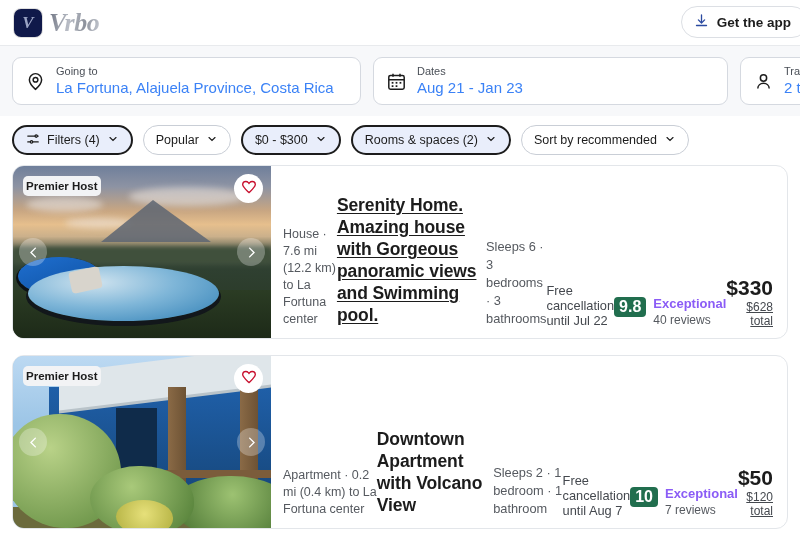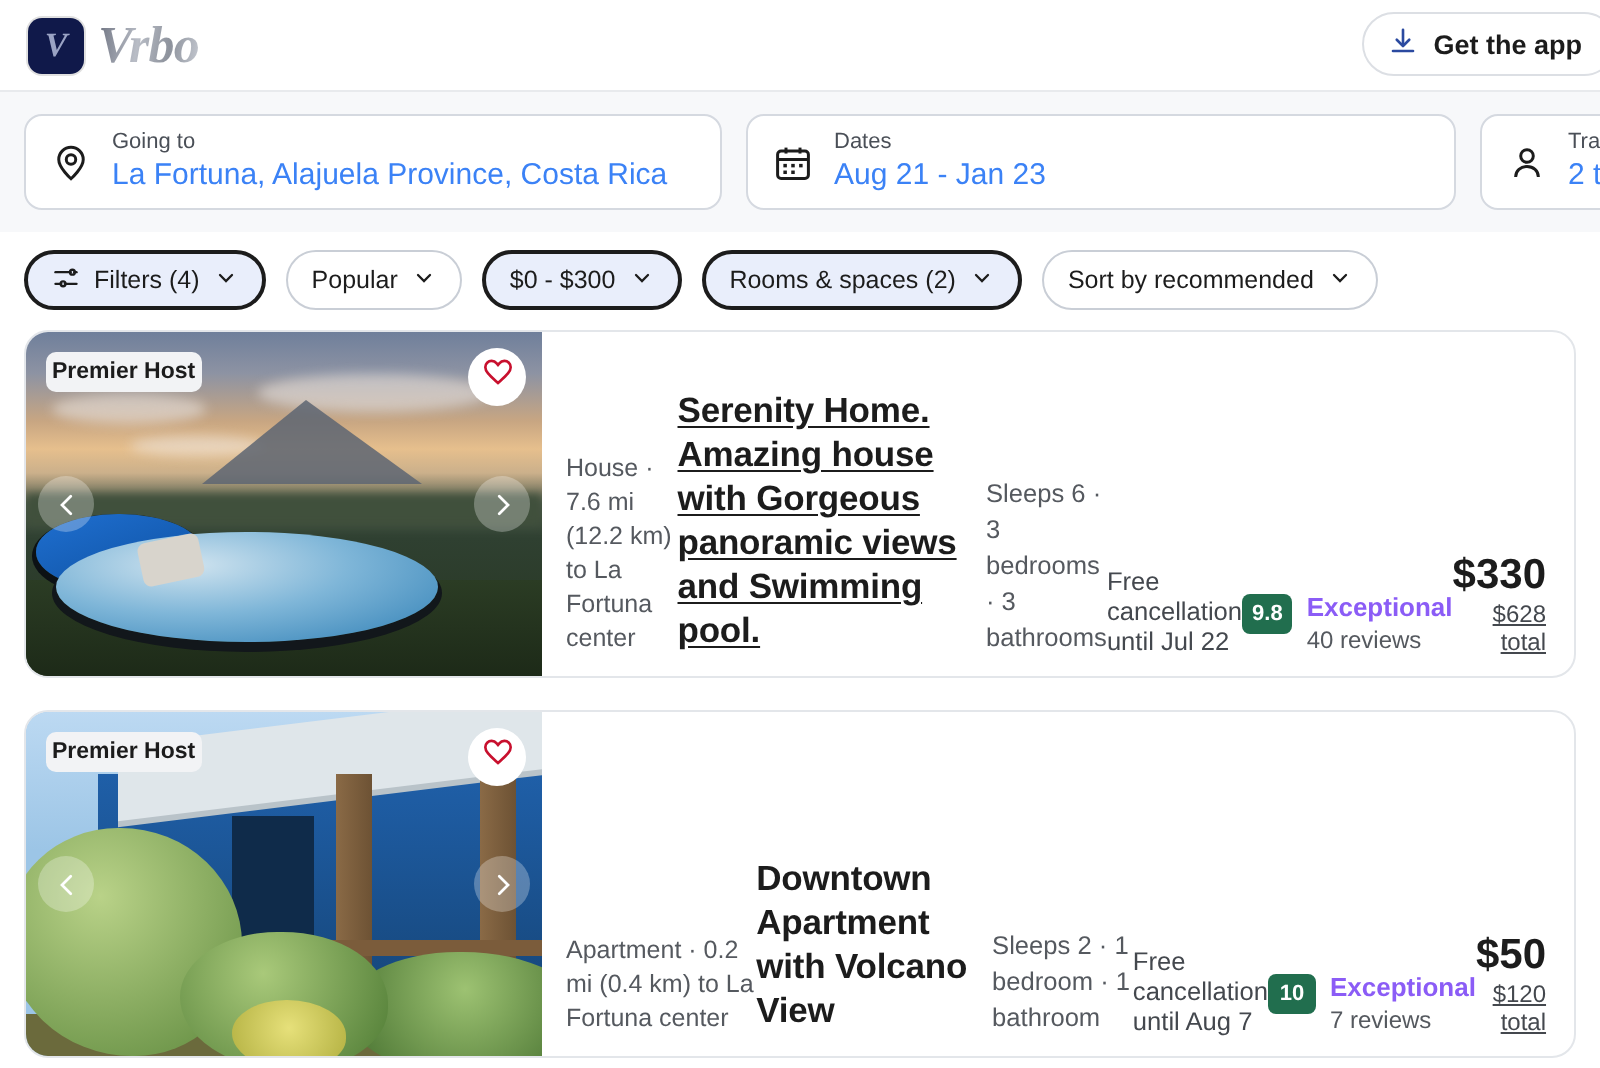--- a/index.html
+++ b/index.html
@@ -250,21 +250,21 @@
   .title.underlined { text-decoration: underline; text-underline-offset: 2px; }
   .sub-line { font-size: 12.8px; color: #55595f; line-height: 18px; }
   .cancellation { font-size: 12.8px; color: #44484e; margin-top: 12px; }
   .bottom-row {
     margin-top: auto;
     display: flex; align-items: flex-end; justify-content: space-between;
   }
   .rating-wrap { display: flex; align-items: flex-start; gap: 7px; }
   .rating-badge {
     background: #216e4e; color: #fff;
-    font-size: 11px; font-weight: 700;
+    font-size: 16px; font-weight: 700;
     border-radius: 4px;
     min-width: 24px; height: 20px;
     display: flex; align-items: center; justify-content: center;
     padding: 0 5px; margin-top: 1px;
   }
   .rating-word { font-size: 13px; font-weight: 700; color: #8b5cf6; line-height: 16px; }
   .rating-count { font-size: 12px; color: #55595f; line-height: 16px; }
   .price-wrap { text-align: right; }
   .price { font-size: 21px; font-weight: 700; color: #1c1c1c; line-height: 24px; }
   .price-total { font-size: 12px; color: #44484e; text-decoration: underline; }

